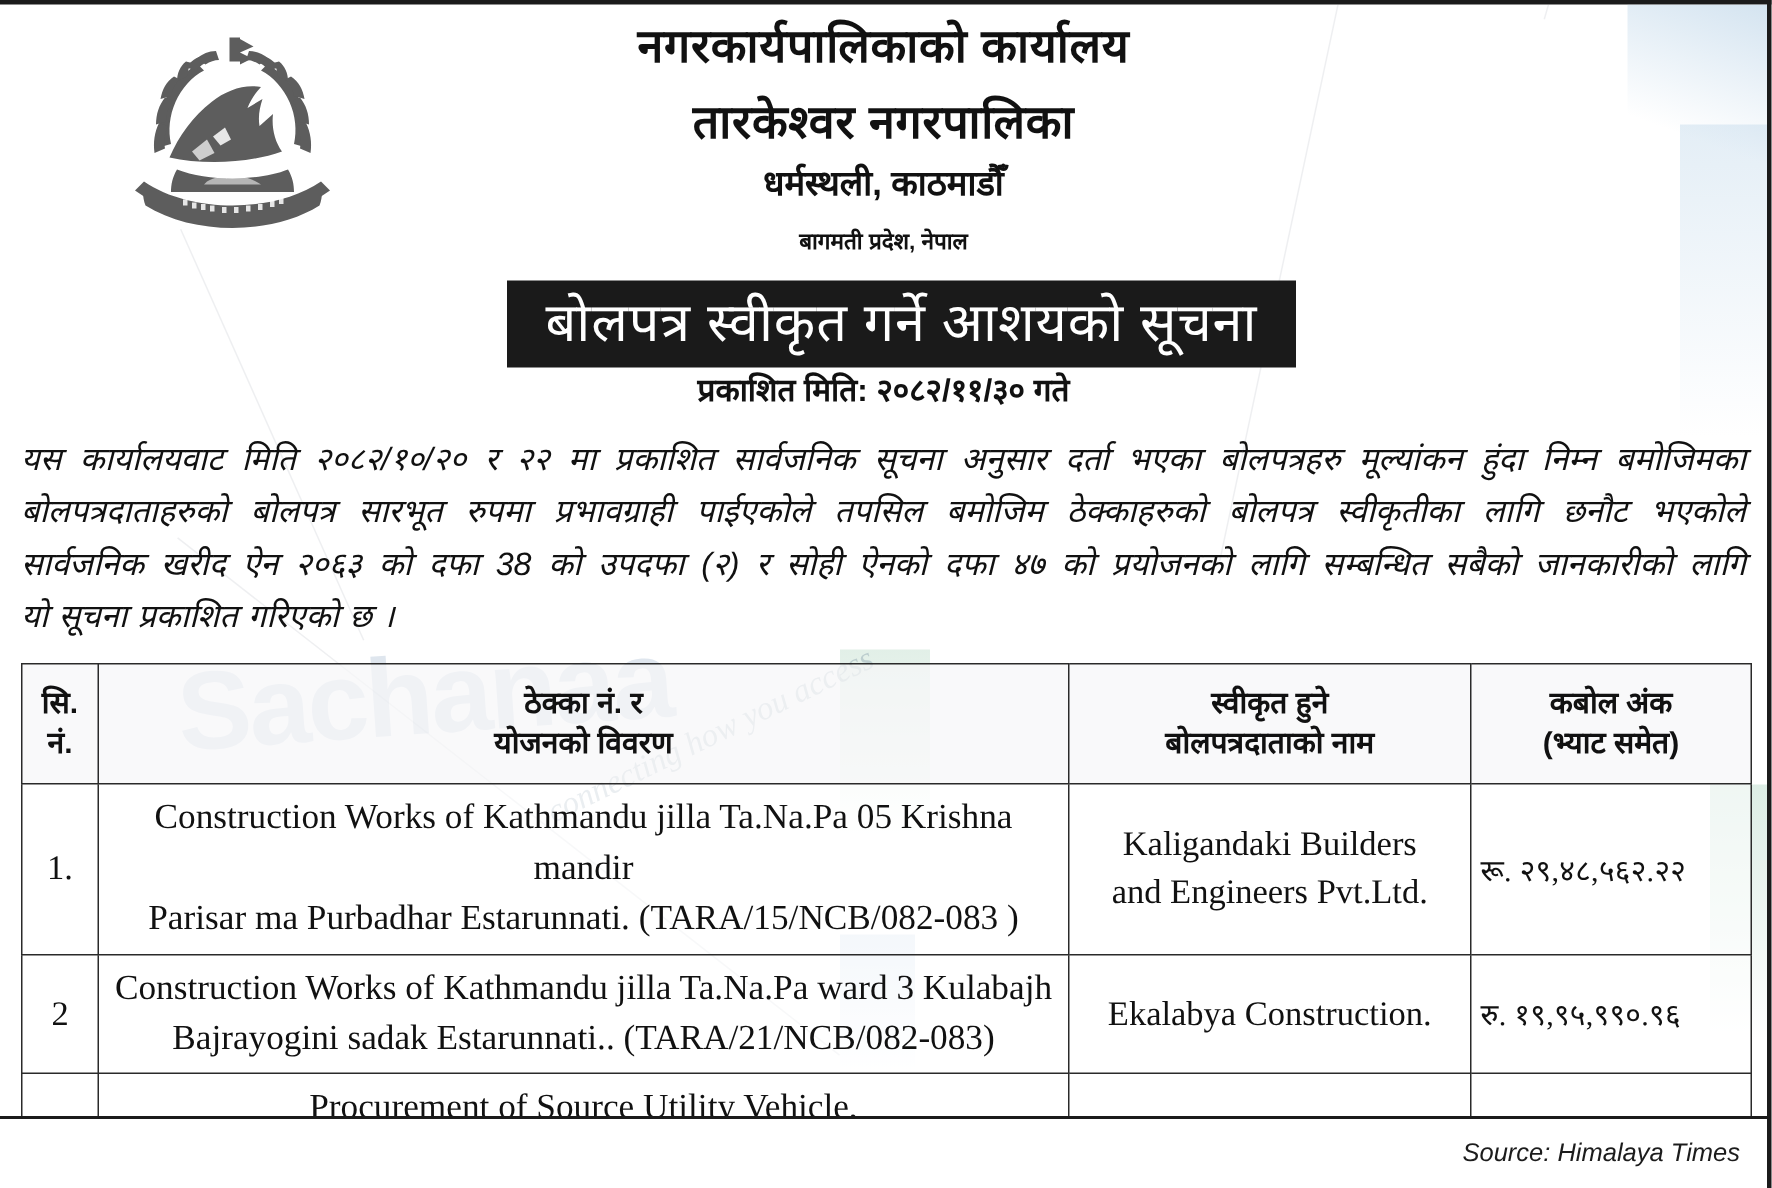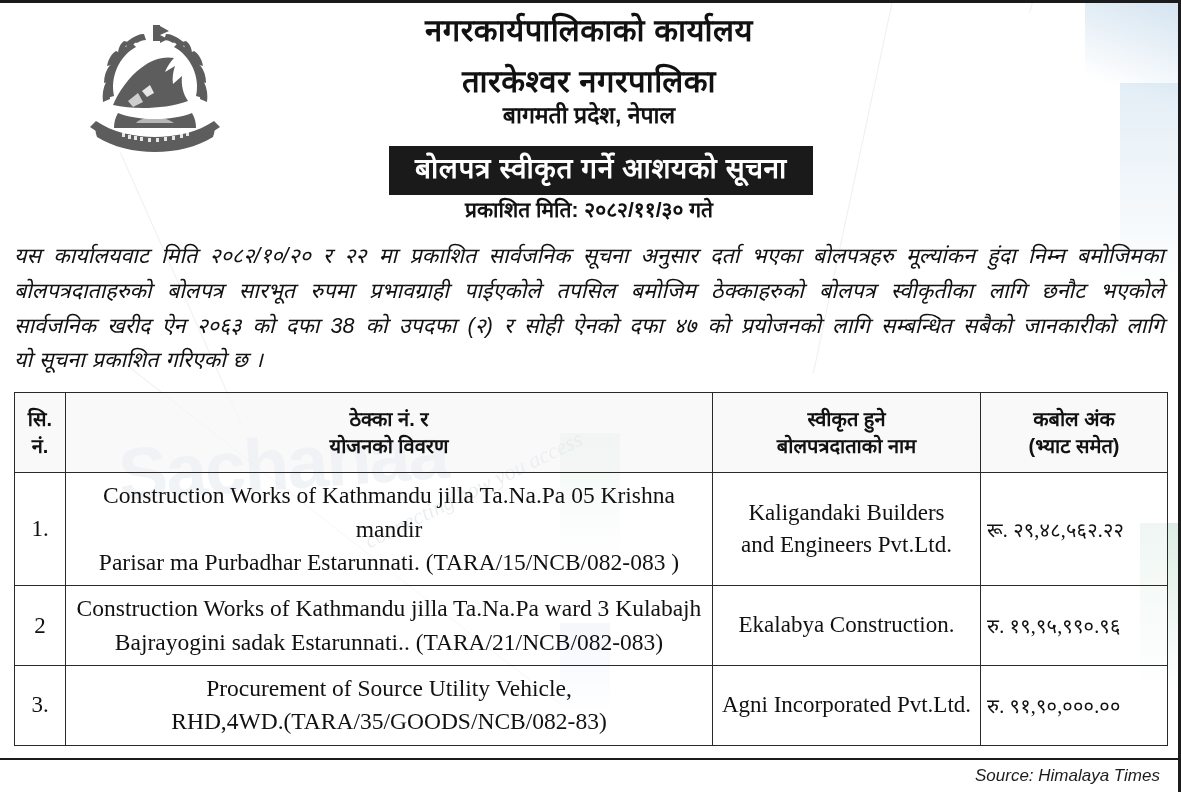--- a/index.html
+++ b/index.html
@@ -103,31 +103,31 @@
     letter-spacing: .5px; margin-top: 14px;
   }
   .org-line-2 {
     font-size: 31px; font-weight: 700; line-height: 1.18;
     letter-spacing: .5px; margin-top: 4px;
   }
   .org-line-3 {
     font-size: 23px; font-weight: 700; line-height: 1.2; margin-top: 9px;
   }
   .org-line-4 {
-    font-size: 23px; font-weight: 700; line-height: 1.2; margin-top: 2px;
+    font-size: 15px; font-weight: 700; line-height: 1.2; margin-top: 16px;
   }
 
   
   #title-banner-wrap { margin-top: 16px; display: flex; justify-content: center; }
   #title-banner {
     background: #1a1a1a;
     color: #ffffff;
     padding: 7px 26px 10px 26px;
-    font-size: 28px;
-    font-weight: 700;
+    font-size: 36px;
+    font-weight: 400;
     letter-spacing: .6px;
     line-height: 1.15;
     display: inline-block;
     margin-left: 24px;
   }
 
   #pub-date {
     font-size: 21px;
     font-weight: 700;
   }
@@ -199,21 +199,21 @@
     text-align: left;
     font-size: 20px;
     font-family: Liberation Serif, serif;
     white-space: nowrap;
     letter-spacing: .2px;
     padding: 10px 4px;
   }
   #source-bar {
     position: absolute;
     left: 0; right: 0; bottom: 0;
-    height: 34px;
+    height: 48px;
     border-top: 2px solid #1b1b1b;
     display: flex;
     align-items: center;
     justify-content: flex-end;
     padding-right: 18px;
     background: #ffffff;
     z-index: 6;
   }
   #source-text {
     font-family: "Liberation Sans", sans-serif;
@@ -292,20 +292,21 @@
             <path d="M84 120 l3 0 0 4 -3 0 z"></path>
             <path d="M92 119 l3 0 0 4 -3 0 z"></path>
             <path d="M100 117 l3 0 0 4 -3 0 z"></path>
             <path d="M106 115 l3 0 0 4 -3 0 z"></path>
           </g>
         </svg>
       </div>
 
       <div class="np org-line-2">नगरकार्यपालिकाको कार्यालय</div>
       <div class="np org-line-1">तारकेश्वर नगरपालिका</div>
+      <div class="np org-line-3">धर्मस्थली, काठमाडौँ</div>
       <div class="np org-line-4">बागमती प्रदेश, नेपाल</div>
 
       <div id="title-banner-wrap">
         <div id="title-banner" class="np">बोलपत्र स्वीकृत गर्ने आशयको सूचना</div>
       </div>
 
       <div id="pub-date" class="np">प्रकाशित मिति:  २०८२/११/३० गते</div>
     </header>
 
     <section id="notice-body" class="np">

